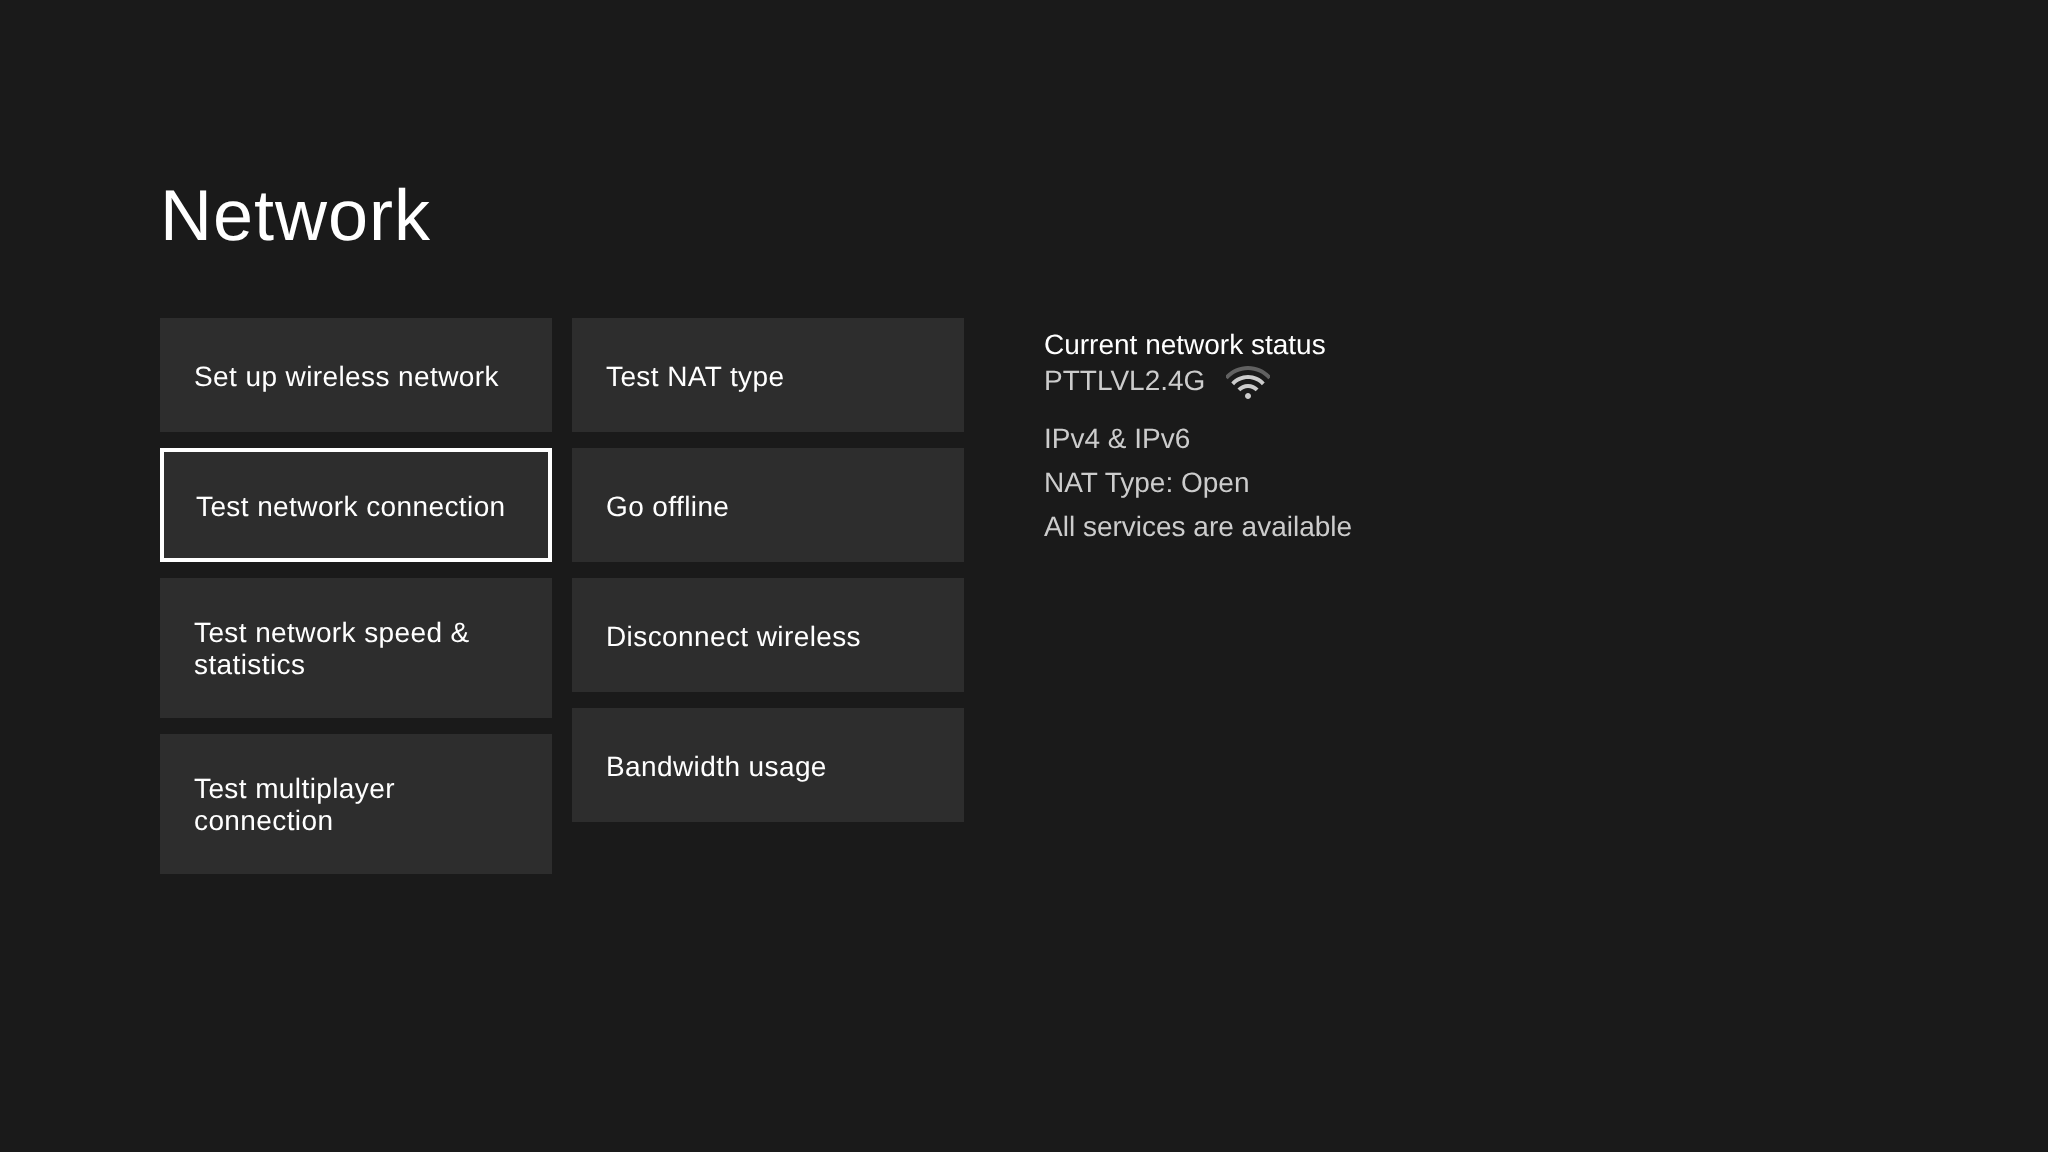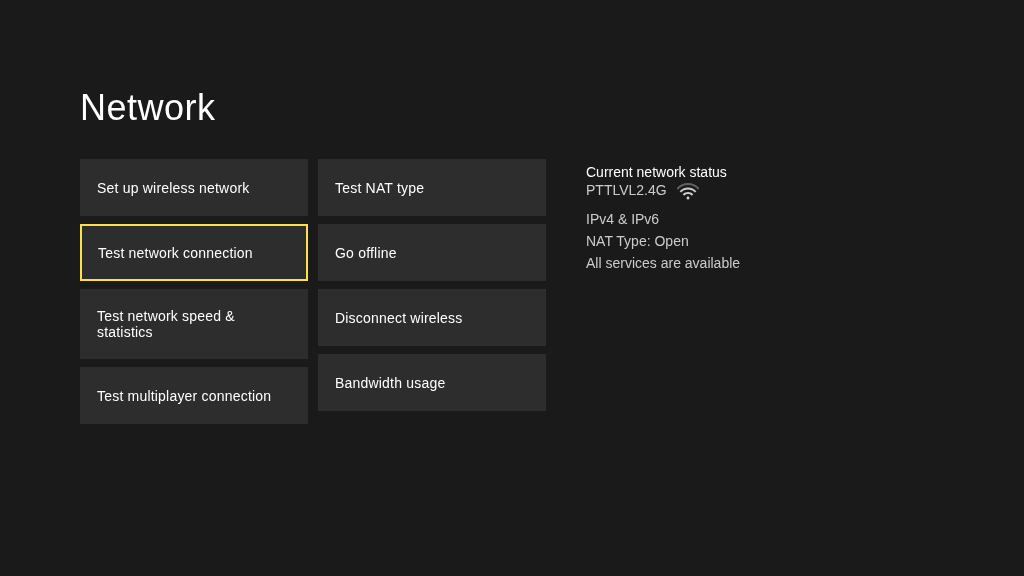--- a/index.html
+++ b/index.html
@@ -35,42 +35,42 @@
     .content-layout {
       display: flex;
       gap: 0;
       width: 100%;
     }
 
     .column {
       display: flex;
       flex-direction: column;
       gap: 8px;
-      width: 228px;
+      width: 196px;
       margin-right: 10px;
     }
 
     .menu-item {
       background-color: #2d2d2d;
       color: #ffffff;
       border: 1px solid transparent;
       padding: 18px 16px;
       font-size: 14px;
       font-weight: 400;
       cursor: pointer;
       text-align: left;
       letter-spacing: 0.2px;
       transition: background-color 0.1s;
       min-height: 57px;
       display: flex;
       align-items: center;
     }
 
     .menu-item.selected {
-      border: 2px solid #fde047;
+      border: 2px solid #ffffff;
       background-color: #2d2d2d;
     }
 
     .status-panel {
       margin-left: 30px;
       flex: 1;
       padding-top: 5px;
     }
 
     .status-title {

